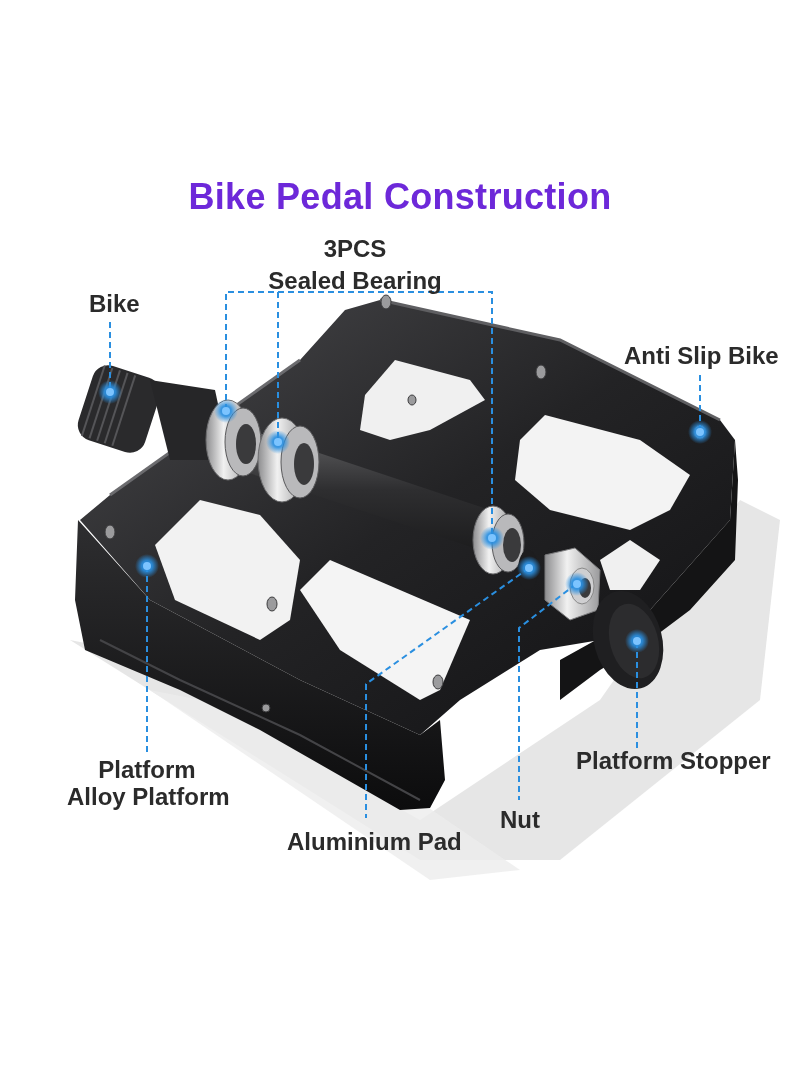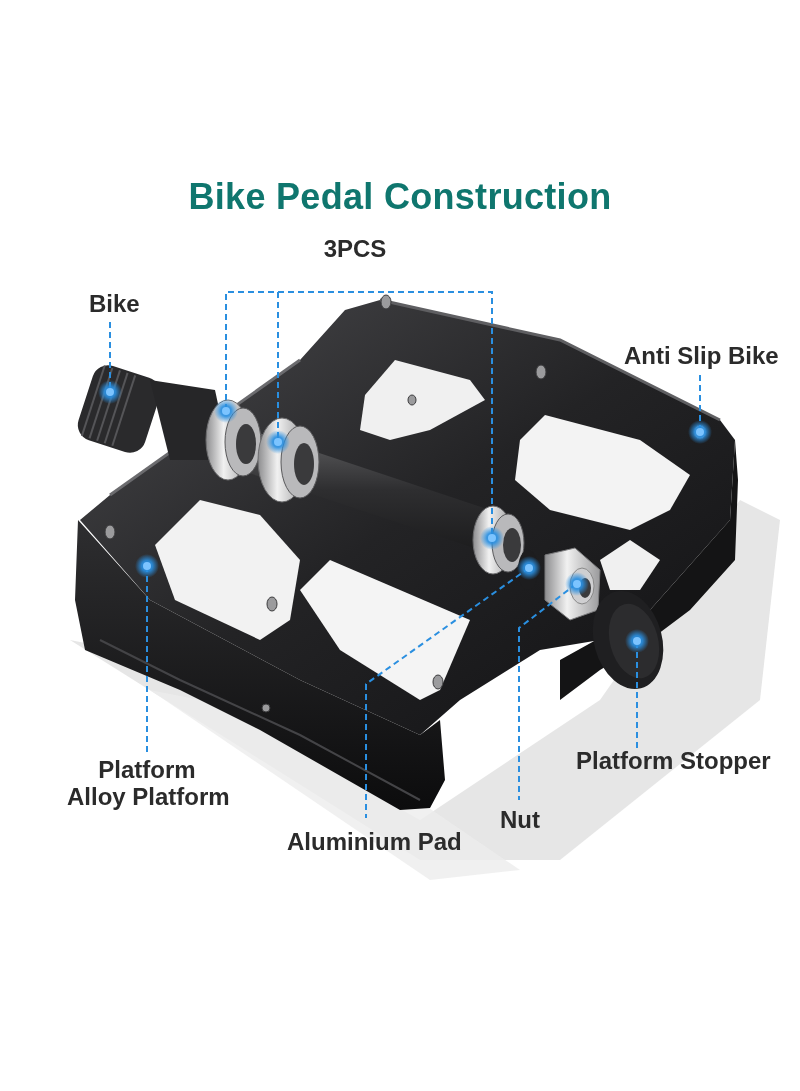--- a/index.html
+++ b/index.html
@@ -1,19 +1,19 @@
 <!DOCTYPE html>
 <html><head>
   <meta charset="utf-8">
   <style>
     html, body { margin: 0; padding: 0; background: #ffffff; }
     body { width: 800px; height: 1091px; position: relative; overflow: hidden;
            font-family: "Liberation Sans", "DejaVu Sans", sans-serif; color: #2b2b2b; }
     .title { position: absolute; left: 0; width: 800px; top: 176px; text-align: center;
-             font-size: 36px; font-weight: 700; letter-spacing: 0.3px; color: #0f766e; }
+             font-size: 36px; font-weight: 700; letter-spacing: 0.3px; color: #6d28d9; }
     .label { position: absolute; font-size: 24px; font-weight: 600; color: #2b2b2b;
              line-height: 26px; white-space: nowrap; }
     .label.center { text-align: center; }
     .label span { display: block; }
     svg.diagram { position: absolute; left: 0; top: 0; }
   </style>
 </head>
 <body>
 
 <div class="title">Bike Pedal Construction</div>
@@ -175,20 +175,21 @@
       </g>
     <g>
         <circle cx="147" cy="566" r="12" fill="url(#glow)"></circle>
         <circle cx="147" cy="566" r="4" fill="#7cc4ff"></circle>
       </g>
   </g>
 </svg>
 
 <div class="label center" style="left:255px; top:236px; width:200px;">
   <span>3PCS</span>
+  <span style="margin-top:6px;">Sealed Bearing</span>
 </div>
 
 <div class="label" style="left:89px; top:291px;">Bike</div>
 
 <div class="label" style="left:624px; top:343px;">Anti Slip Bike</div>
 
 <div class="label center" style="left:67px; top:757px; width:160px;">
   <span>Platform</span>
   <span style="margin-top:1px;text-align:right;">Alloy Platform</span>
 </div>

